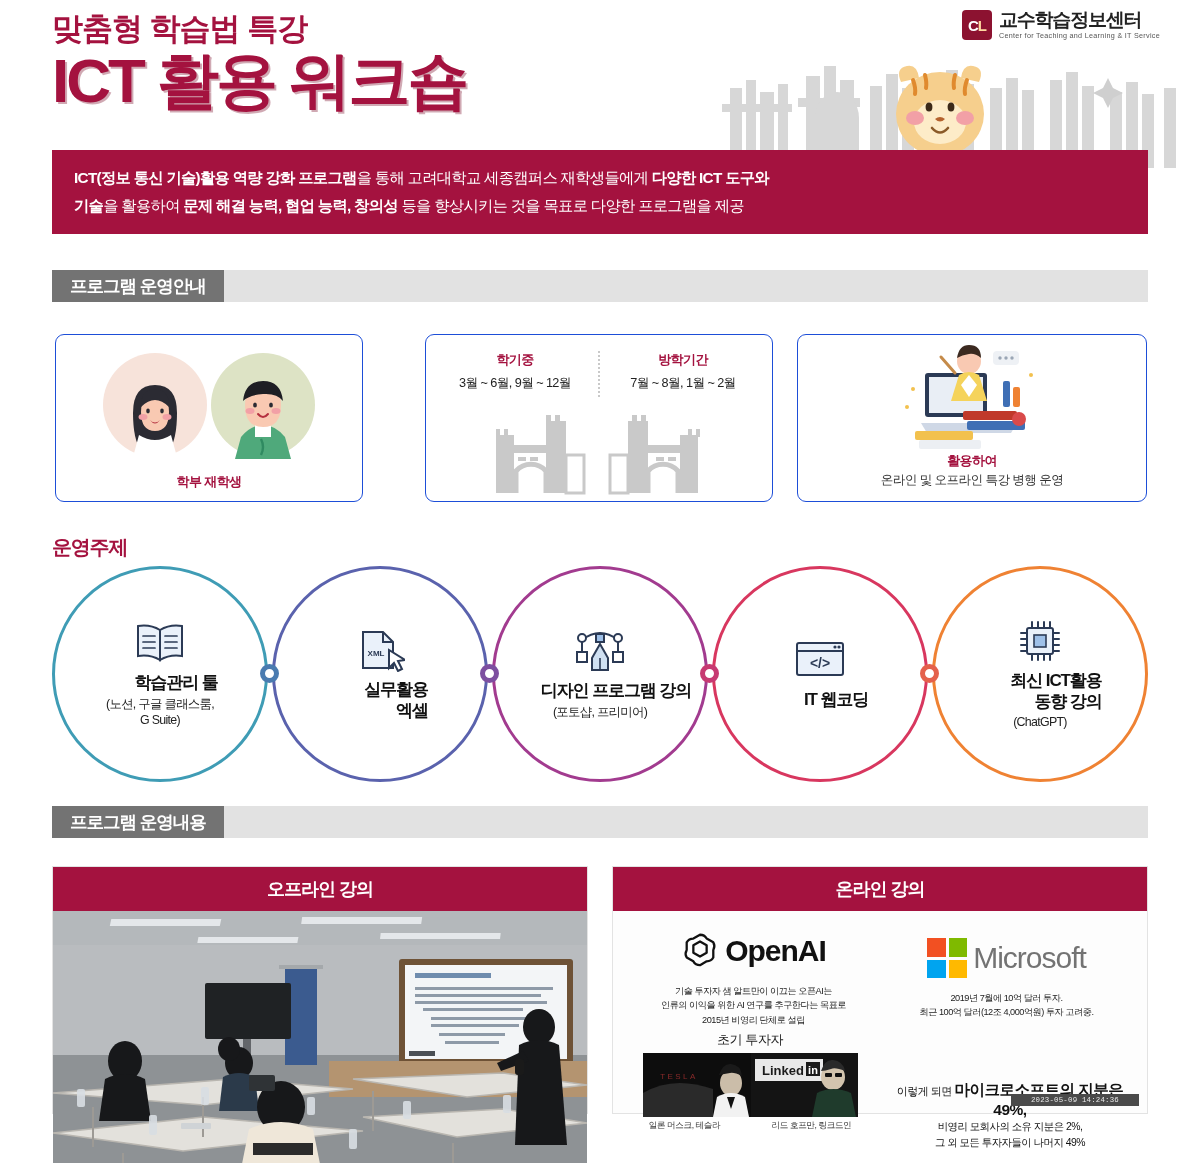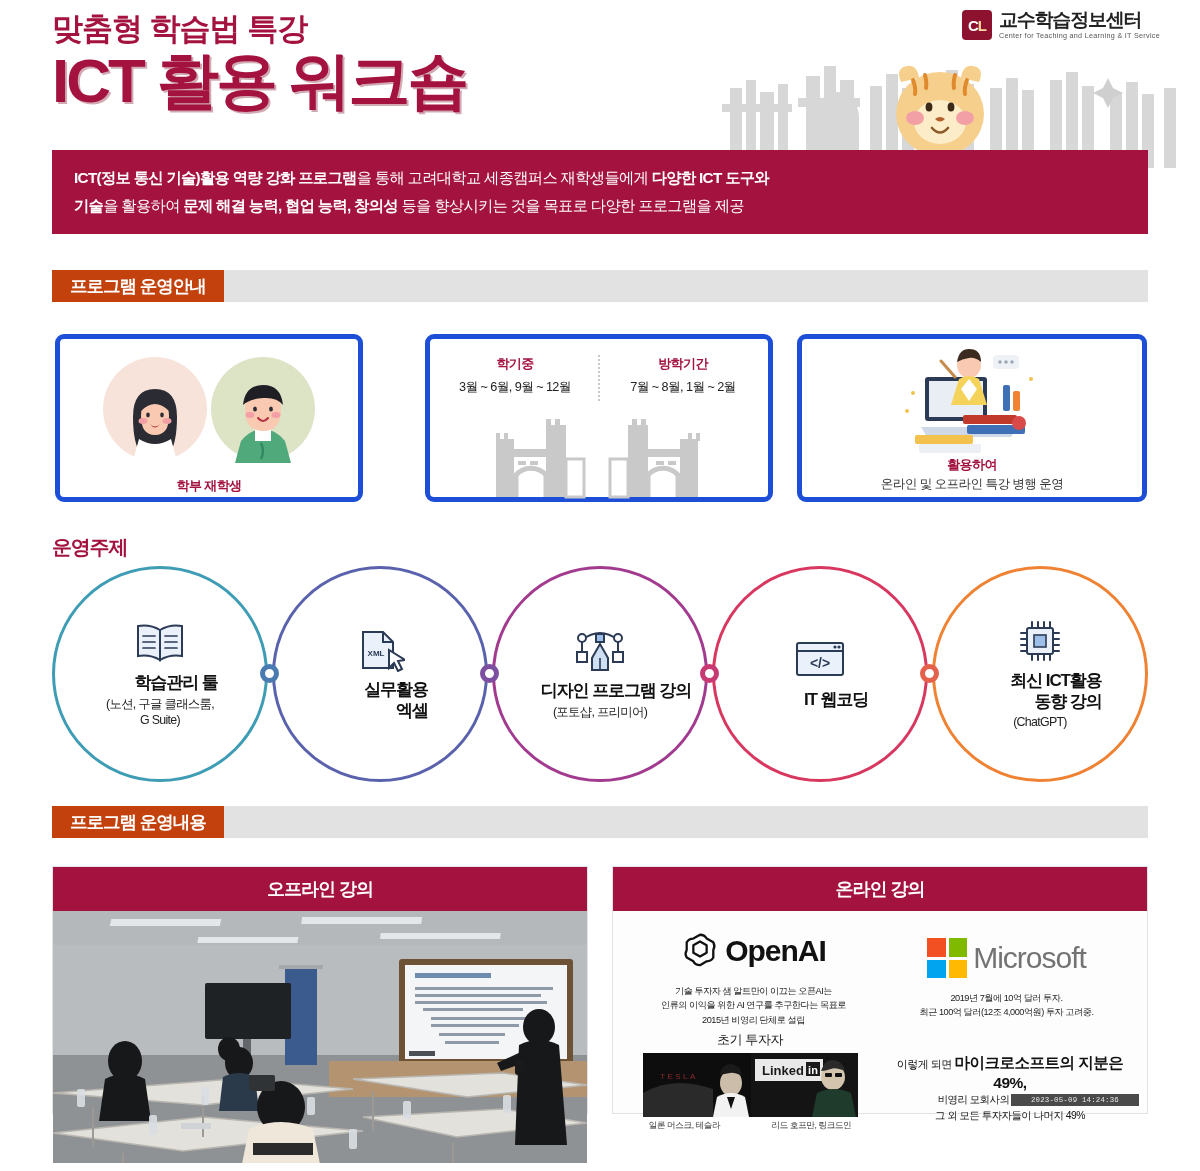--- a/index.html
+++ b/index.html
@@ -60,30 +60,30 @@
     white-space: nowrap;
   }
   .banner b { font-weight: bold; }
 
   
   .sec-head {
     position: absolute; left: 52px; width: 1096px; height: 32px;
     background: #e2e2e2; display: flex; align-items: stretch;
   }
   .sec-head .tag {
-    background: #c2410c; color: #fff; font-size: 17.5px; font-weight: bold;
+    background: #737373; color: #fff; font-size: 17.5px; font-weight: bold;
     letter-spacing: -1px; padding: 0 18px;
     display: flex; align-items: center;
   }
 
   
   .cards { position: absolute; left: 55px; top: 334px; width: 1092px; height: 168px; }
   .card {
     position: absolute; top: 0; height: 168px;
-    border: 5px solid #1d4ed8; border-radius: 9px; background: #fff;
+    border: 1px solid #1d4ed8; border-radius: 9px; background: #fff;
   }
   .card.c1 { left: 0; width: 308px; }
   .card.c2 { left: 370px; width: 348px; }
   .card.c3 { left: 742px; width: 350px; }
   .card-label {
     position: absolute; left: 0; right: 0; text-align: center;
     font-size: 13px; font-weight: bold; color: #a4123f; letter-spacing: -.6px;
   }
   .card-sub {
     position: absolute; left: 0; right: 0; text-align: center;
@@ -151,21 +151,21 @@
 
   .lower-row { display: flex; padding: 4px 10px 0; gap: 6px; }
   .inv-col { width: 50%; text-align: center; }
   .inv-cap { font-size: 13px; color: #222; letter-spacing: -.4px; }
   .inv-img {
     margin: 4px auto 3px; width: 215px; height: 64px; background: #0d0d0d;
     display: flex; position: relative; overflow: hidden;
   }
   .inv-names { display: flex; justify-content: space-around; font-size: 8.6px; color: #333; letter-spacing: -.4px; }
   .share-col { width: 50%; padding-top: 22px; text-align: center; }
-  .share-col .l1 { font-size: 11px; color: #111; letter-spacing: -.5px; }
+  .share-col .l1 { font-size: 11px; color: #111; letter-spacing: -.5px; margin-top: 27px; }
   .share-col .l1 b { font-size: 15.5px; font-weight: bold; }
   .share-col .l2, .share-col .l3 { font-size: 10.4px; color: #111; letter-spacing: -.5px; line-height: 1.6; }
   .stamp {
     position: absolute; right: 8px; bottom: 7px;
     background: #4a4a4a; color: #e8e8e8; font-size: 7.4px;
     padding: 2px 20px; letter-spacing: .2px;
     font-family: "Liberation Mono", monospace;
   }
 </style>
 </head>

